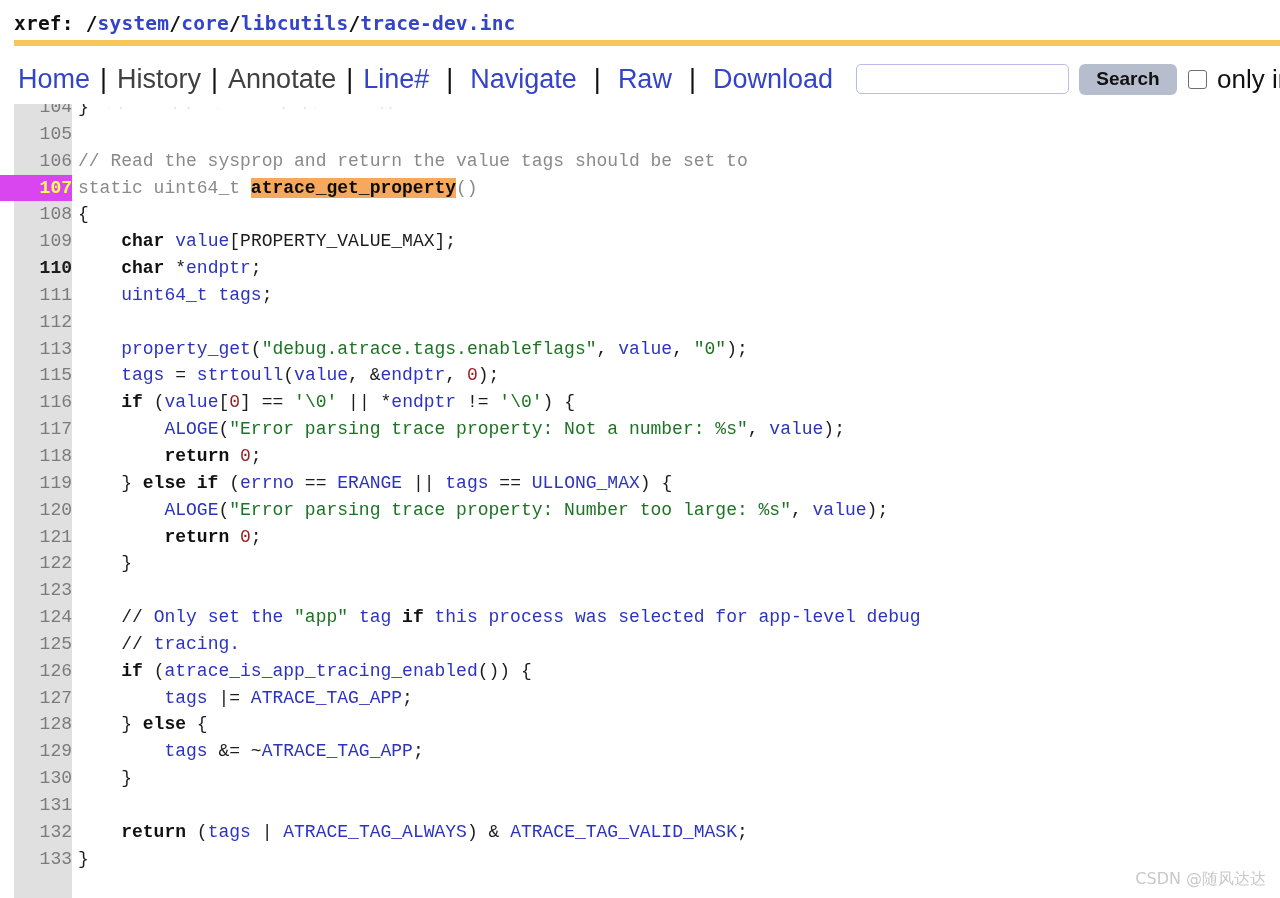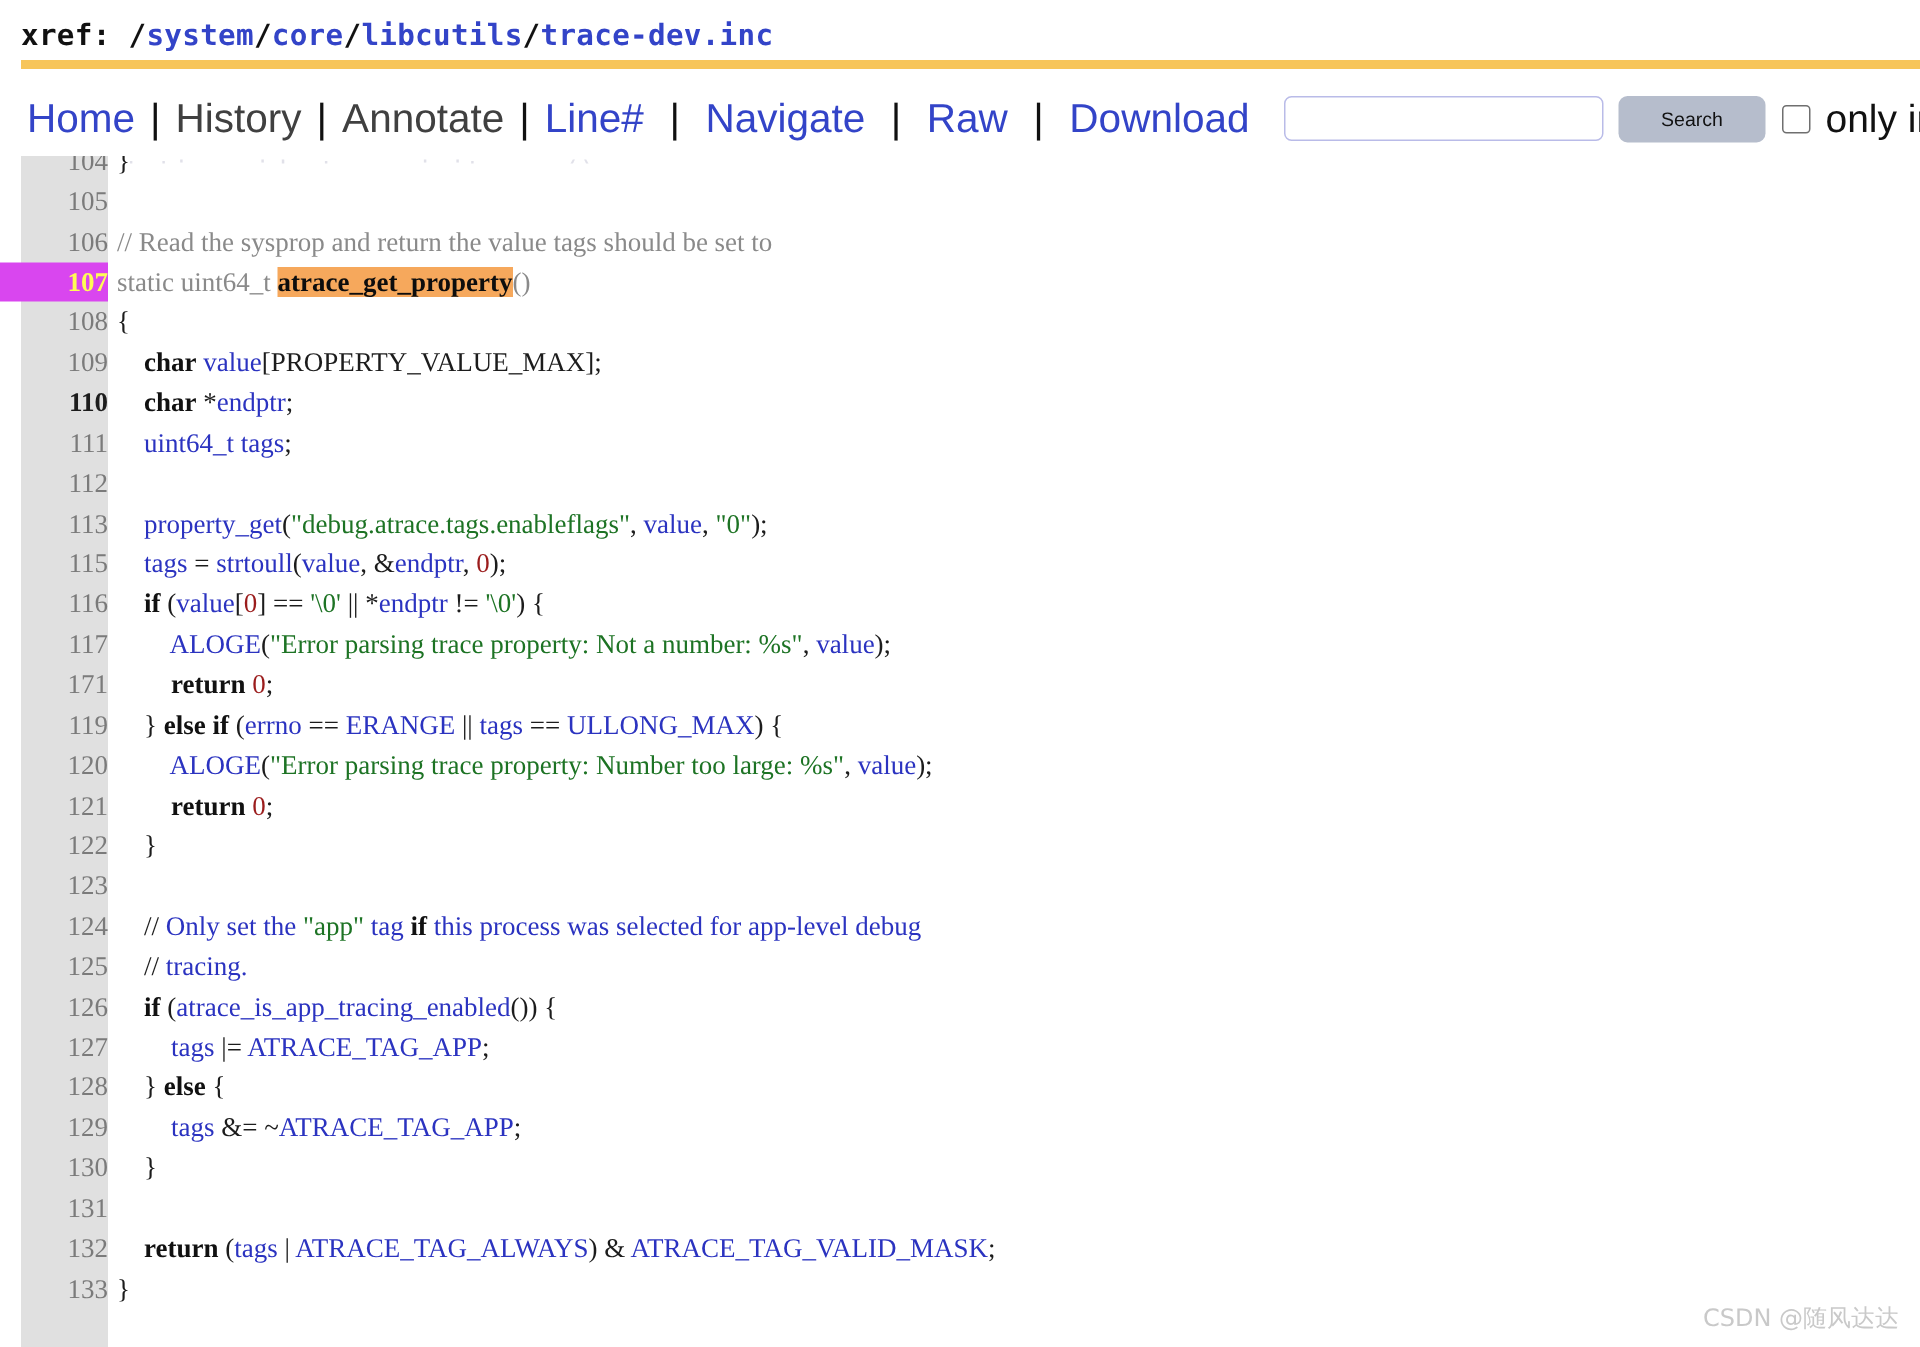--- a/index.html
+++ b/index.html
@@ -88,22 +88,22 @@
     color: #111;
   }
   .search-btn {
     margin-left: 10px;
     height: 31px;
     min-width: 98px;
     padding: 0 12px;
     background: #b6bdcc;
     border: none;
     border-radius: 6px;
-    font-size: 13px;
-    font-weight: 400;
+    font-size: 19px;
+    font-weight: 700;
     font-family: "Liberation Sans", sans-serif;
     color: #111111;
     cursor: pointer;
     text-align: center;
   }
   .chk {
     margin-left: 11px;
     width: 19px;
     height: 19px;
     border: 1.6px solid #6f6f6f;
@@ -137,21 +137,21 @@
     width: 58px;
     height: 794px;
     background: #e0e0e0;
   }
   .code-table {
     position: absolute;
     left: 0;
     top: -10px;
     width: 1023px;
     border-collapse: collapse;
-    font-family: Liberation Serif, serif;
+    font-family: Liberation Mono, monospace;
     font-size: 18px;
     line-height: 24.85px;
   }
   .code-row { height: 24.85px; }
   .ln {
     width: 72px;
     min-width: 72px;
     text-align: right;
     padding-right: 0px;
     color: #7b7b7b;
@@ -295,21 +295,21 @@
           </tr>
           <tr class="code-row">
             <td class="ln">116</td>
             <td class="src"><span class="t-pln">    </span><span class="t-kw">if</span><span class="t-pln"> (</span><span class="t-id">value</span><span class="t-pln">[</span><span class="t-num">0</span><span class="t-pln">] == </span><span class="t-str">'\0'</span><span class="t-pln"> || *</span><span class="t-id">endptr</span><span class="t-pln"> != </span><span class="t-str">'\0'</span><span class="t-pln">) {</span></td>
           </tr>
           <tr class="code-row">
             <td class="ln">117</td>
             <td class="src"><span class="t-pln">        </span><span class="t-id">ALOGE</span><span class="t-pln">(</span><span class="t-str">"Error parsing trace property: Not a number: %s"</span><span class="t-pln">, </span><span class="t-id">value</span><span class="t-pln">);</span></td>
           </tr>
           <tr class="code-row">
-            <td class="ln">171</td>
+            <td class="ln">118</td>
             <td class="src"><span class="t-pln">        </span><span class="t-kw">return</span><span class="t-pln"> </span><span class="t-num">0</span><span class="t-pln">;</span></td>
           </tr>
           <tr class="code-row">
             <td class="ln">119</td>
             <td class="src"><span class="t-pln">    } </span><span class="t-kw">else if</span><span class="t-pln"> (</span><span class="t-id">errno</span><span class="t-pln"> == </span><span class="t-id">ERANGE</span><span class="t-pln"> || </span><span class="t-id">tags</span><span class="t-pln"> == </span><span class="t-id">ULLONG_MAX</span><span class="t-pln">) {</span></td>
           </tr>
           <tr class="code-row">
             <td class="ln">120</td>
             <td class="src"><span class="t-pln">        </span><span class="t-id">ALOGE</span><span class="t-pln">(</span><span class="t-str">"Error parsing trace property: Number too large: %s"</span><span class="t-pln">, </span><span class="t-id">value</span><span class="t-pln">);</span></td>
           </tr>

